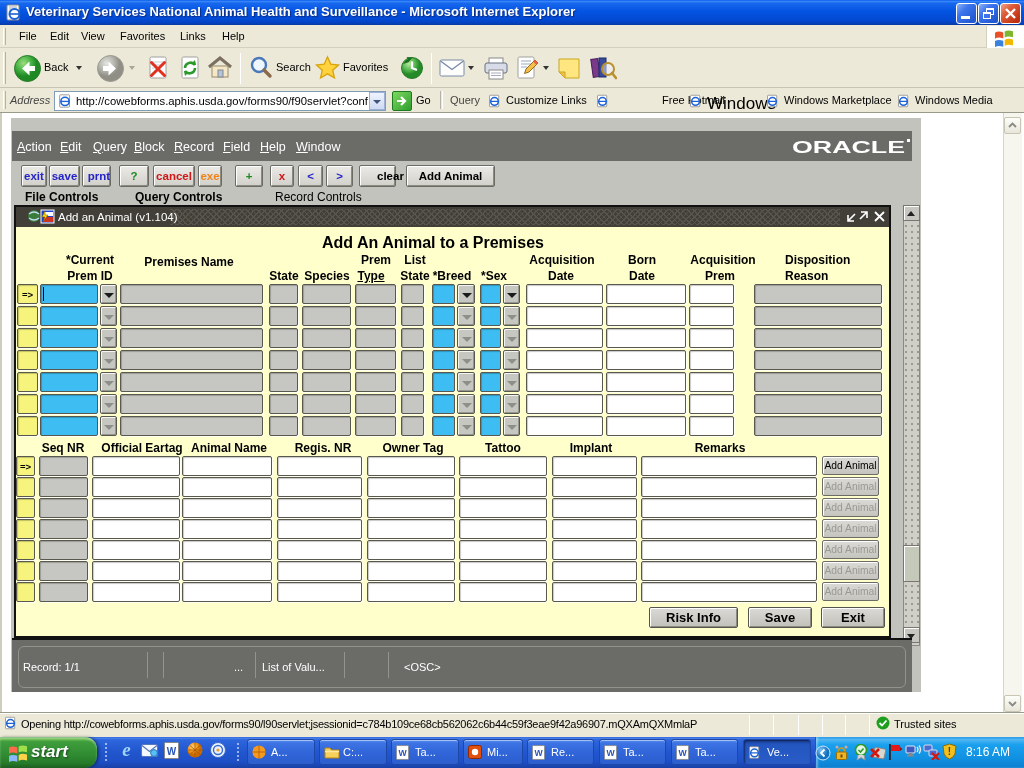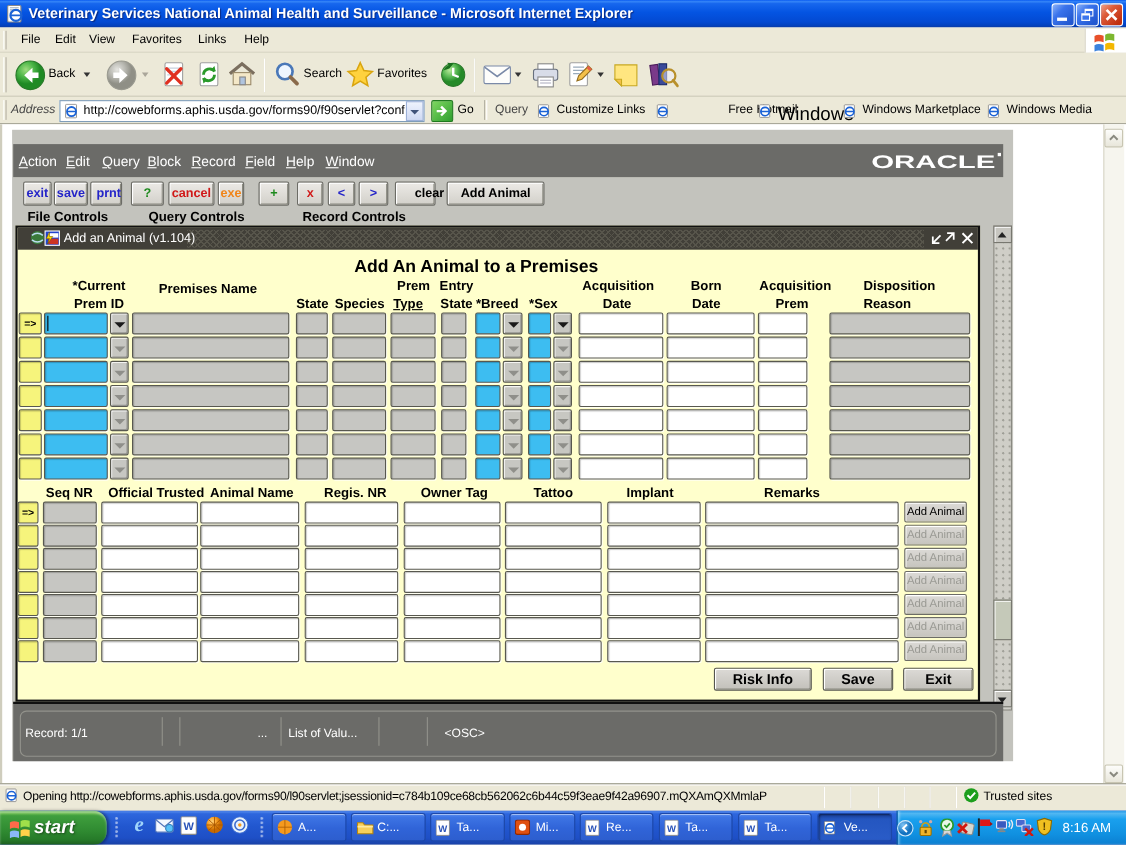--- a/index.html
+++ b/index.html
@@ -207,42 +207,42 @@
 <div style="position:absolute;left:153px;top:165px;width:42px;height:22px;background:linear-gradient(180deg,#eceae6,#d2d0ca);border:1px solid #6c6c66;border-radius:2px;box-shadow:inset 1px 1px 0 #fff,inset -1px -1px 0 #8a8a80;font-weight:bold;font-size:11.5px;color:#d01818;text-align:center;line-height:20px;white-space:nowrap;">cancel</div>
 <div style="position:absolute;left:198px;top:165px;width:24px;height:22px;background:linear-gradient(180deg,#eceae6,#d2d0ca);border:1px solid #6c6c66;border-radius:2px;box-shadow:inset 1px 1px 0 #fff,inset -1px -1px 0 #8a8a80;font-weight:bold;font-size:11.5px;color:#f08418;text-align:center;line-height:20px;white-space:nowrap;">exe</div>
 <div style="position:absolute;left:235px;top:165px;width:28px;height:22px;background:linear-gradient(180deg,#eceae6,#d2d0ca);border:1px solid #6c6c66;border-radius:2px;box-shadow:inset 1px 1px 0 #fff,inset -1px -1px 0 #8a8a80;font-weight:bold;font-size:11.5px;color:#1e8a1e;text-align:center;line-height:20px;white-space:nowrap;">+</div>
 <div style="position:absolute;left:270px;top:165px;width:24px;height:22px;background:linear-gradient(180deg,#eceae6,#d2d0ca);border:1px solid #6c6c66;border-radius:2px;box-shadow:inset 1px 1px 0 #fff,inset -1px -1px 0 #8a8a80;font-weight:bold;font-size:11.5px;color:#d01818;text-align:center;line-height:20px;white-space:nowrap;">x</div>
 <div style="position:absolute;left:298px;top:165px;width:25px;height:22px;background:linear-gradient(180deg,#eceae6,#d2d0ca);border:1px solid #6c6c66;border-radius:2px;box-shadow:inset 1px 1px 0 #fff,inset -1px -1px 0 #8a8a80;font-weight:bold;font-size:11.5px;color:#2424c8;text-align:center;line-height:20px;white-space:nowrap;">&lt;</div>
 <div style="position:absolute;left:326px;top:165px;width:27px;height:22px;background:linear-gradient(180deg,#eceae6,#d2d0ca);border:1px solid #6c6c66;border-radius:2px;box-shadow:inset 1px 1px 0 #fff,inset -1px -1px 0 #8a8a80;font-weight:bold;font-size:11.5px;color:#2424c8;text-align:center;line-height:20px;white-space:nowrap;">&gt;</div>
 <div style="position:absolute;left:359px;top:165px;width:37px;height:22px;background:linear-gradient(180deg,#eceae6,#d2d0ca);border:1px solid #6c6c66;border-radius:2px;box-shadow:inset 1px 1px 0 #fff,inset -1px -1px 0 #8a8a80;font-weight:bold;font-size:11.5px;color:#000;text-align:center;line-height:20px;white-space:nowrap;padding-left:17px;">clear</div>
 <div style="position:absolute;left:406px;top:165px;width:89px;height:22px;background:linear-gradient(180deg,#eceae6,#d2d0ca);border:1px solid #6c6c66;border-radius:2px;box-shadow:inset 1px 1px 0 #fff,inset -1px -1px 0 #8a8a80;font-weight:bold;font-size:11.5px;color:#000;text-align:center;line-height:20px;white-space:nowrap;">Add Animal</div>
 <div style="position:absolute;left:25px;top:190px;width:auto;font-weight:bold;font-size:12px;color:#000;">File Controls</div>
 <div style="position:absolute;left:135px;top:190px;width:auto;font-weight:bold;font-size:12px;color:#000;">Query Controls</div>
-<div style="position:absolute;left:275px;top:190px;width:auto;font-weight:bold;font-size:12px;color:#000;">Record Controls</div>
+<div style="position:absolute;left:275px;top:190px;width:auto;font-weight:normal;font-size:12px;color:#000;">Record Controls</div>
 <div style="position:absolute;left:14px;top:205px;width:877px;height:433px;background:#ffffcc;border:2px solid #111;"></div>
 <div style="position:absolute;left:16px;top:207px;width:873px;height:20px;background:#413f38;"></div>
 <div style="position:absolute;left:170px;top:209px;width:670px;height:16px;background-image:repeating-linear-gradient(45deg,#57554b 0 1.2px,transparent 1.2px 4px),repeating-linear-gradient(-45deg,#57554b 0 1.2px,transparent 1.2px 4px);"></div>
 <svg style="position:absolute;left:28px;top:209px" width="27" height="15" viewBox="0 0 27 15">
     <circle cx="6" cy="7" r="6" fill="#3a7a3a"></circle>
     <path d="M1 5 Q6 1 11 5 M1 9 Q6 13 11 9" stroke="#bde" stroke-width="1.4" fill="none"></path>
     <rect x="13" y="1" width="13" height="13" fill="#2244cc" stroke="#fff"></rect>
     <rect x="16" y="3" width="9" height="4" fill="#fff"></rect>
     <rect x="16" y="8" width="9" height="5" fill="#cc3322"></rect>
     <path d="M17 2 L14 8 L17 8 L15 13 L20 6 L17 6 Z" fill="#ffd800" stroke="#6a5200" stroke-width="0.5"></path>
   </svg>
 <div style="position:absolute;left:58px;top:211px;width:300px;height:14px;color:#fff;font-size:11.5px;white-space:nowrap;">Add an Animal (v1.104)</div>
 <svg style="position:absolute;left:845px;top:209px" width="42" height="15" viewBox="0 0 42 15">
     <path d="M3 6 L3 12 L9 12 M3 12 L10 5" stroke="#fff" stroke-width="1.6" fill="none"></path>
     <path d="M22 9 L22 3 L16 3 M22 3 L15 10" stroke="#fff" stroke-width="1.6" fill="none"></path>
     <path d="M30 3 L39 12 M39 3 L30 12" stroke="#fff" stroke-width="1.8" fill="none"></path>
   </svg>
 <div style="position:absolute;left:233px;top:234px;width:400px;height:17px;font-weight:bold;font-size:16px;text-align:center;">Add An Animal to a Premises</div>
 <div class="h" style="left:30px;top:254px;width:120px;">*Current</div>
 <div class="h" style="left:316px;top:254px;width:120px;">Prem</div>
-<div class="h" style="left:355px;top:254px;width:120px;">Entry</div>
+<div class="h" style="left:355px;top:254px;width:120px;">List</div>
 <div class="h" style="left:502px;top:254px;width:120px;">Acquisition</div>
 <div class="h" style="left:582px;top:254px;width:120px;">Born</div>
 <div class="h" style="left:663px;top:254px;width:120px;">Acquisition</div>
 <div class="h" style="left:785px;top:254px;width:120px;text-align:left;">Disposition</div>
 <div class="h" style="left:30px;top:270px;width:120px;">Prem ID</div>
 <div class="h" style="left:129px;top:256px;width:120px;">Premises Name</div>
 <div class="h" style="left:224px;top:270px;width:120px;">State</div>
 <div class="h" style="left:267px;top:270px;width:120px;">Species</div>
 <div class="h" style="left:311px;top:270px;width:120px;text-decoration:underline;">Type</div>
 <div class="h" style="left:355px;top:270px;width:120px;">State</div>
@@ -401,21 +401,21 @@
 <div class="dd" style="left:100px;top:416px;width:17px;height:20px;">
     <div class="tri" style="left:3px;top:8px;border-top:5px solid #8f8f8a;"></div>
   </div>
 <div class="dd" style="left:457px;top:416px;width:18px;height:20px;">
     <div class="tri" style="left:4px;top:8px;border-top:5px solid #8f8f8a;"></div>
   </div>
 <div class="dd" style="left:503px;top:416px;width:17px;height:20px;">
     <div class="tri" style="left:3px;top:8px;border-top:5px solid #8f8f8a;"></div>
   </div>
 <div class="h" style="left:-7px;top:442px;width:140px;">Seq NR</div>
-<div class="h" style="left:72px;top:442px;width:140px;">Official Trusted</div>
+<div class="h" style="left:72px;top:442px;width:140px;">Official Eartag</div>
 <div class="h" style="left:159px;top:442px;width:140px;">Animal Name</div>
 <div class="h" style="left:253px;top:442px;width:140px;">Regis. NR</div>
 <div class="h" style="left:343px;top:442px;width:140px;">Owner Tag</div>
 <div class="h" style="left:433px;top:442px;width:140px;">Tattoo</div>
 <div class="h" style="left:521px;top:442px;width:140px;">Implant</div>
 <div class="h" style="left:650px;top:442px;width:140px;">Remarks</div>
 <div class="f" style="left:16px;top:456px;width:19px;height:20px;background:#f6f47c;font-weight:bold;font-size:9.5px;line-height:19px;text-align:center;">=&gt;</div>
 <div class="f" style="left:39px;top:456px;width:49px;height:20px;background:#c6c6c2;"></div>
 <div class="f" style="left:92px;top:456px;width:88px;height:20px;background:#ffffff;"></div>
 <div class="f" style="left:182px;top:456px;width:90px;height:20px;background:#ffffff;"></div>

